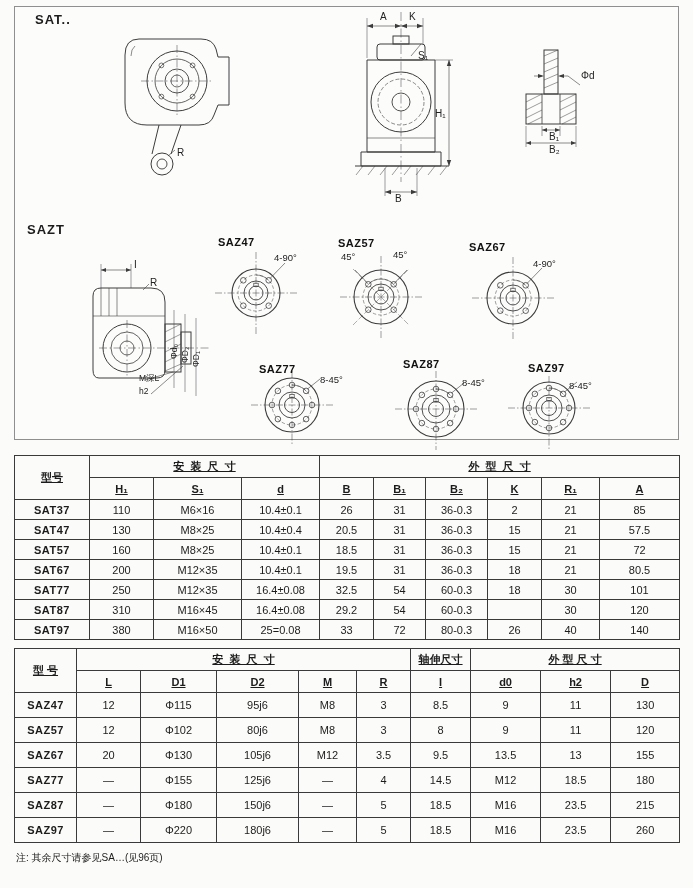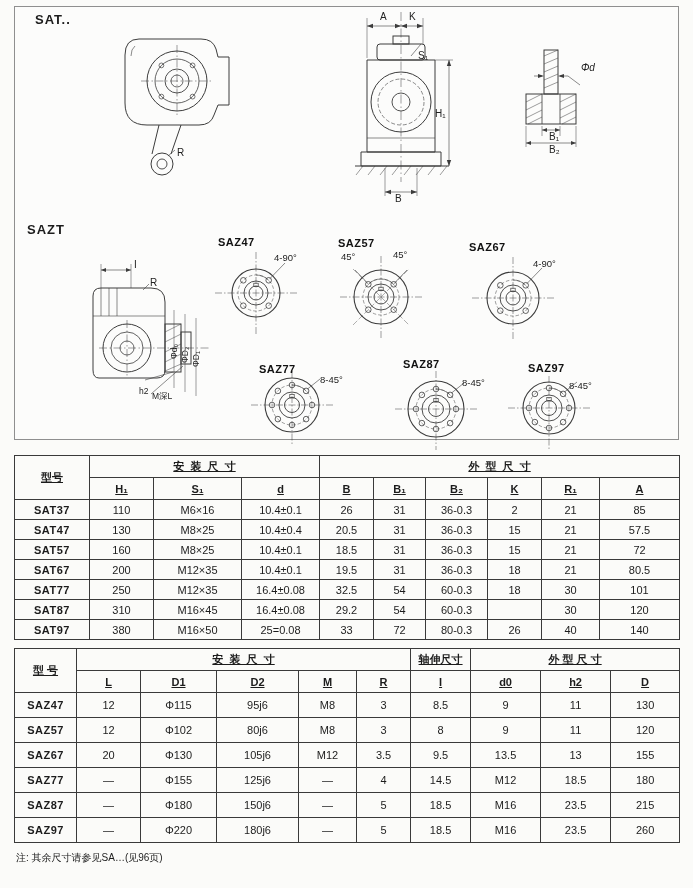--- a/index.html
+++ b/index.html
@@ -136,21 +136,21 @@
       <line x1="36" y1="84" x2="54" y2="84" stroke-width="0.6"></line>
       <path d="M36,84 l5,-2 v4 z" fill="#3c3c3c" stroke="none"></path>
       <path d="M54,84 l-5,-2 v4 z" fill="#3c3c3c" stroke="none"></path>
       <line x1="20" y1="80" x2="20" y2="101" stroke-width="0.5"></line>
       <line x1="70" y1="80" x2="70" y2="101" stroke-width="0.5"></line>
       <line x1="20" y1="97" x2="70" y2="97" stroke-width="0.6"></line>
       <path d="M20,97 l5,-2 v4 z" fill="#3c3c3c" stroke="none"></path>
       <path d="M70,97 l-5,-2 v4 z" fill="#3c3c3c" stroke="none"></path>
     </g>
   </svg>
-  <span class="lbl" style="left:566px;top:56px;font-style:italic;">Φd</span>
+  <span class="lbl" style="left:566px;top:64px;">Φd</span>
   <span class="lbl" style="left:534px;top:125px;">B₁</span>
   <span class="lbl" style="left:534px;top:138px;">B₂</span>
 
   <svg class="dwg" style="left:64px;top:251px;" width="135" height="158" viewBox="0 0 135 158">
     <g fill="none" stroke="#3c3c3c" stroke-width="1">
       <line x1="22" y1="12" x2="52" y2="12" stroke-width="0.6"></line>
       <line x1="22" y1="6" x2="22" y2="30" stroke-width="0.5"></line>
       <line x1="52" y1="6" x2="52" y2="30" stroke-width="0.5"></line>
       <path d="M22,12 l5,-2 v4 z" fill="#3c3c3c" stroke="none"></path>
       <path d="M52,12 l-5,-2 v4 z" fill="#3c3c3c" stroke="none"></path>
@@ -174,21 +174,21 @@
       <line x1="86" y1="113" x2="102" y2="106" stroke-width="0.5"></line>
       <line x1="95" y1="52" x2="95" y2="130" stroke-width="0.5"></line>
       <line x1="106" y1="56" x2="106" y2="134" stroke-width="0.5"></line>
       <line x1="117" y1="60" x2="117" y2="138" stroke-width="0.5"></line>
       <line x1="94" y1="114" x2="66" y2="122" stroke-width="0.6"></line>
       <line x1="104" y1="108" x2="72" y2="136" stroke-width="0.6"></line>
     </g>
   </svg>
   <span class="lbl" style="left:119px;top:253px;">I</span>
   <span class="lbl" style="left:135px;top:271px;">R</span>
-  <span class="lbl small" style="left:124px;top:385px;margin-left:13px;">M深L</span>
+  <span class="lbl small" style="left:124px;top:367px;">M深L</span>
   <span class="lbl small" style="left:124px;top:380px;">h2</span>
   <span class="lbl small rot" style="left:155px;top:352px;">Φd₀</span>
   <span class="lbl small rot" style="left:166px;top:356px;">ΦD₂</span>
   <span class="lbl small rot" style="left:177px;top:360px;">ΦD₁</span>
 
   <div class="flange" style="left:199px;top:244px;">
     <span class="fname" style="left:4px;top:-15px;">SAZ47</span>
     <span class="fangle" style="left:60px;top:1px;">4-90°</span>
     <svg width="84" height="84" viewBox="0 0 84 84">
       <g fill="none" stroke="#3c3c3c">

